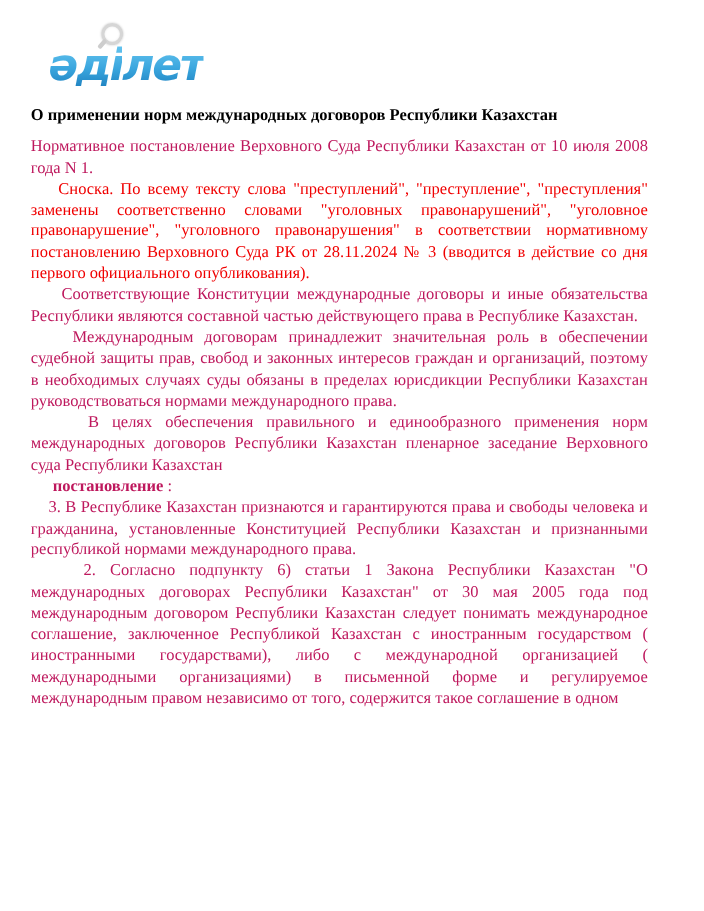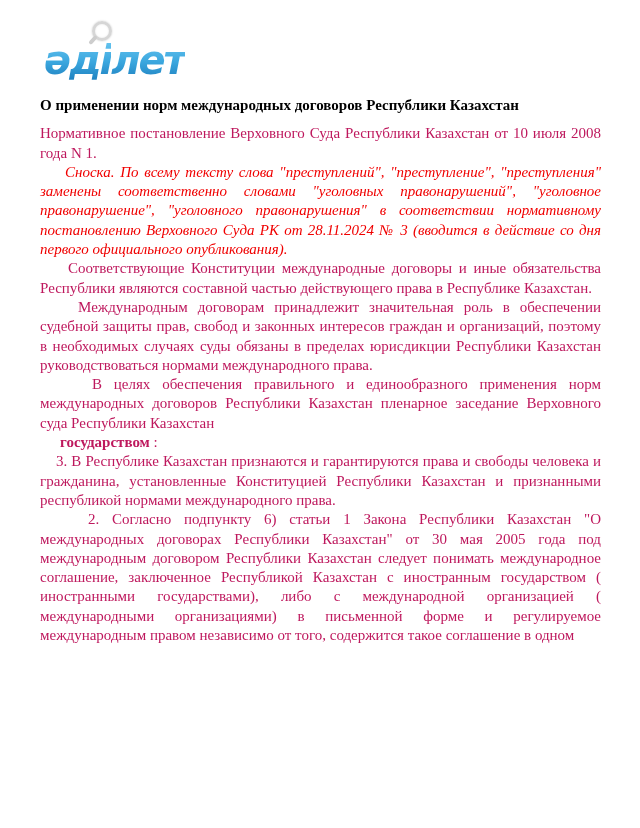--- a/index.html
+++ b/index.html
@@ -59,21 +59,21 @@
     width: 4px;
     height: 10px;
     background: #cdcdcd;
     border-radius: 2px;
     transform: rotate(42deg);
   }
 
   
   .content {
     position: absolute;
-    left: 40px;
+    left: 28px;
     top: 96px;
     width: 561px;
   }
   .content p {
     margin: 0;
     font-size: 15px;
     line-height: 19.3px;
     color: #be185d;
     text-align: justify;
   }
@@ -81,21 +81,21 @@
     font-weight: bold;
     color: #000000;
     margin-bottom: 9px;
     text-align: left;
   }
   p.footnote {  }
   .b { font-weight: bold; }
 
   .ind-16 { text-indent: 16px; }
   .ind-20 { text-indent: 20px; }
-  .ind-25 { text-indent: 25px; font-style: italic; }
+  .ind-25 { text-indent: 25px; }
   .ind-28 { text-indent: 28px; }
   .ind-38 { text-indent: 38px; }
   .ind-48 { text-indent: 48px; }
   .ind-52 { text-indent: 52px; }
 </style>
 </head>
 <body>
 
 <div class="page">
 
@@ -110,21 +110,21 @@
     <p>Нормативное постановление Верховного Суда Республики Казахстан от 10 июля 2008 года N 1.</p>
 
     <p class="footnote ind-25" style="color: rgb(240, 0, 0);">Сноска. По всему тексту слова "преступлений", "преступление", "преступления" заменены соответственно словами "уголовных правонарушений", "уголовное правонарушение", "уголовного правонарушения" в соответствии нормативному постановлению Верховного Суда РК от 28.11.2024 № 3 (вводится в действие со дня первого официального опубликования).</p>
 
     <p class="ind-28">Соответствующие Конституции международные договоры и иные обязательства Республики являются составной частью действующего права в Республике Казахстан.</p>
 
     <p class="ind-38">Международным договорам принадлежит значительная роль в обеспечении судебной защиты прав, свобод и законных интересов граждан и организаций, поэтому в необходимых случаях суды обязаны в пределах юрисдикции Республики Казахстан руководствоваться нормами международного права.</p>
 
     <p class="ind-52">В целях обеспечения правильного и единообразного применения норм международных договоров Республики Казахстан пленарное заседание Верховного суда Республики Казахстан</p>
 
-    <p class="ind-20"><span class="b">государством</span><span> :</span></p>
+    <p class="ind-20"><span class="b">постановление</span><span> :</span></p>
 
     <p class="ind-16">3. В Республике Казахстан признаются и гарантируются права и свободы человека и гражданина, установленные Конституцией Республики Казахстан и признанными республикой нормами международного права.</p>
 
 
 
     <p class="ind-48">2. Согласно подпункту 6) статьи 1 Закона Республики Казахстан "О международных договорах Республики Казахстан" от 30 мая 2005 года под международным договором Республики Казахстан следует понимать международное соглашение, заключенное Республикой Казахстан с иностранным государством ( иностранными государствами), либо с международной организацией ( международными организациями) в письменной форме и регулируемое международным правом независимо от того, содержится такое соглашение в одном</p>
 
   </div>
 </div>
 

